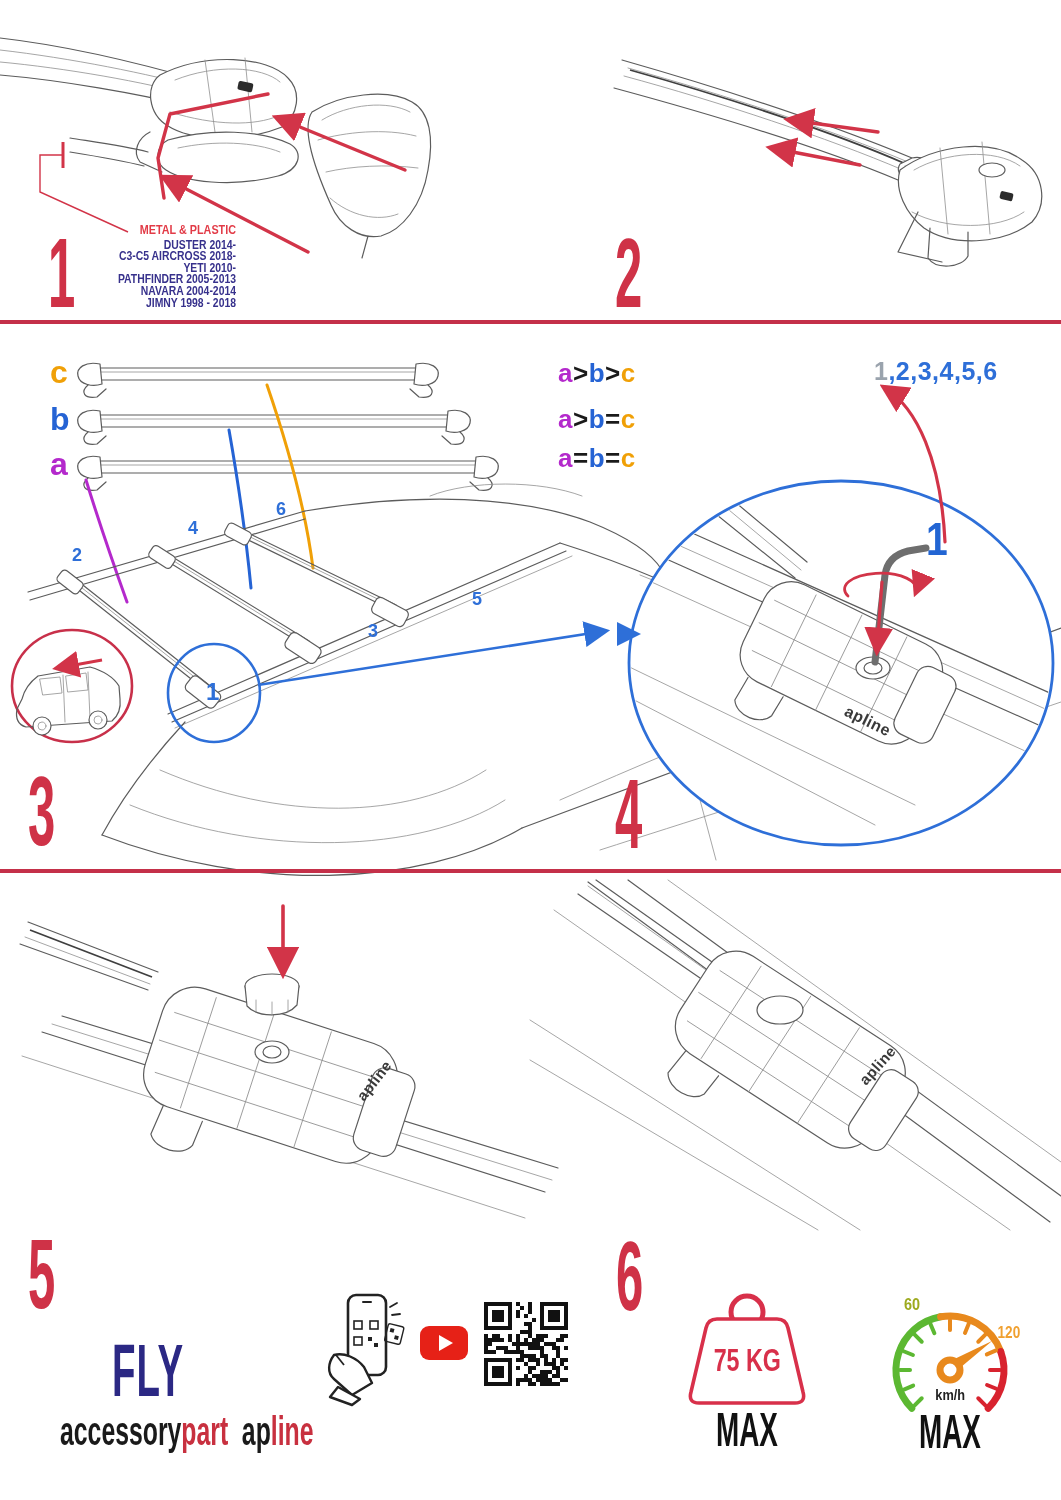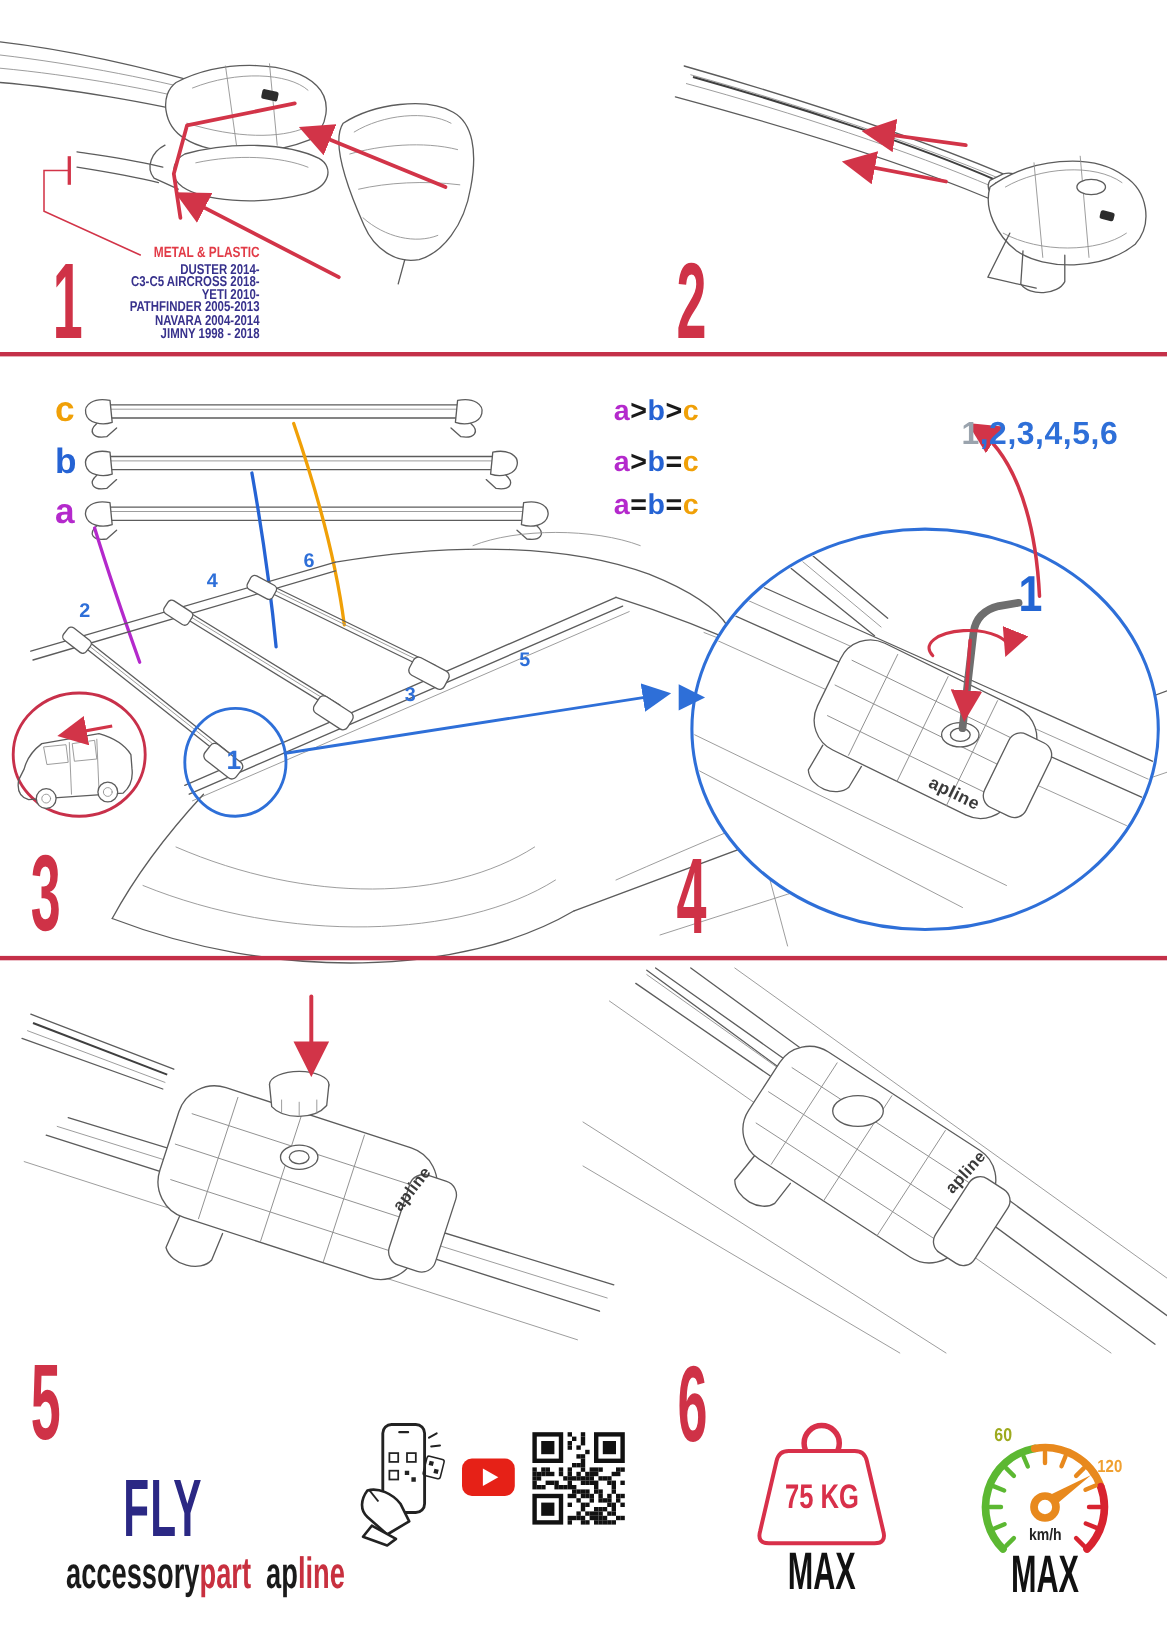--- a/index.html
+++ b/index.html
@@ -23,21 +23,21 @@
           transform:scaleX(.8);transform-origin:right top;white-space:nowrap;}
   .models .title{color:#e23b47;font-size:13.5px;margin-bottom:3px;}
   
   .bar-label{position:absolute;left:50px;font-size:32px;font-weight:700;line-height:1;}
   .lbl-c{color:#f0a007;} .lbl-b{color:#2563d4;} .lbl-a{color:#b429cc;}
   .legend-line{position:absolute;left:558px;font-size:26px;font-weight:700;line-height:1;letter-spacing:.5px;}
   .ca{color:#b429cc}.cb{color:#2563d4}.cc{color:#f0a007}.cop{color:#1a1a1a}
   .pos-num{position:absolute;color:#2e6fd8;font-weight:700;font-size:18px;line-height:1;}
   .pos-1{font-size:24px;}
   
-  .seq{position:absolute;left:874px;top:381px;font-size:29px;font-weight:700;color:#2e6fd8;
+  .seq{position:absolute;left:874px;top:359px;font-size:25px;font-weight:700;color:#2e6fd8;
        letter-spacing:.5px;line-height:1;white-space:nowrap;}
   .seq .first{color:#9aa3ad;}
   .callout-1{position:absolute;left:926px;top:516px;font-size:46px;font-weight:700;color:#2265d3;
              line-height:1;transform:scaleX(.85);transform-origin:left top;}
   
   .fly{position:absolute;left:112px;top:1334px;font-size:74px;font-weight:700;color:#2b2884;
        line-height:1;transform:scaleX(.52);transform-origin:left top;letter-spacing:2px;}
   .brandline{position:absolute;left:60px;top:1411px;font-size:40px;font-weight:700;color:#1a1a1a;
              line-height:1;transform:scaleX(.62);transform-origin:left top;white-space:nowrap;}
   .brandline .red{color:#c8303f;}

